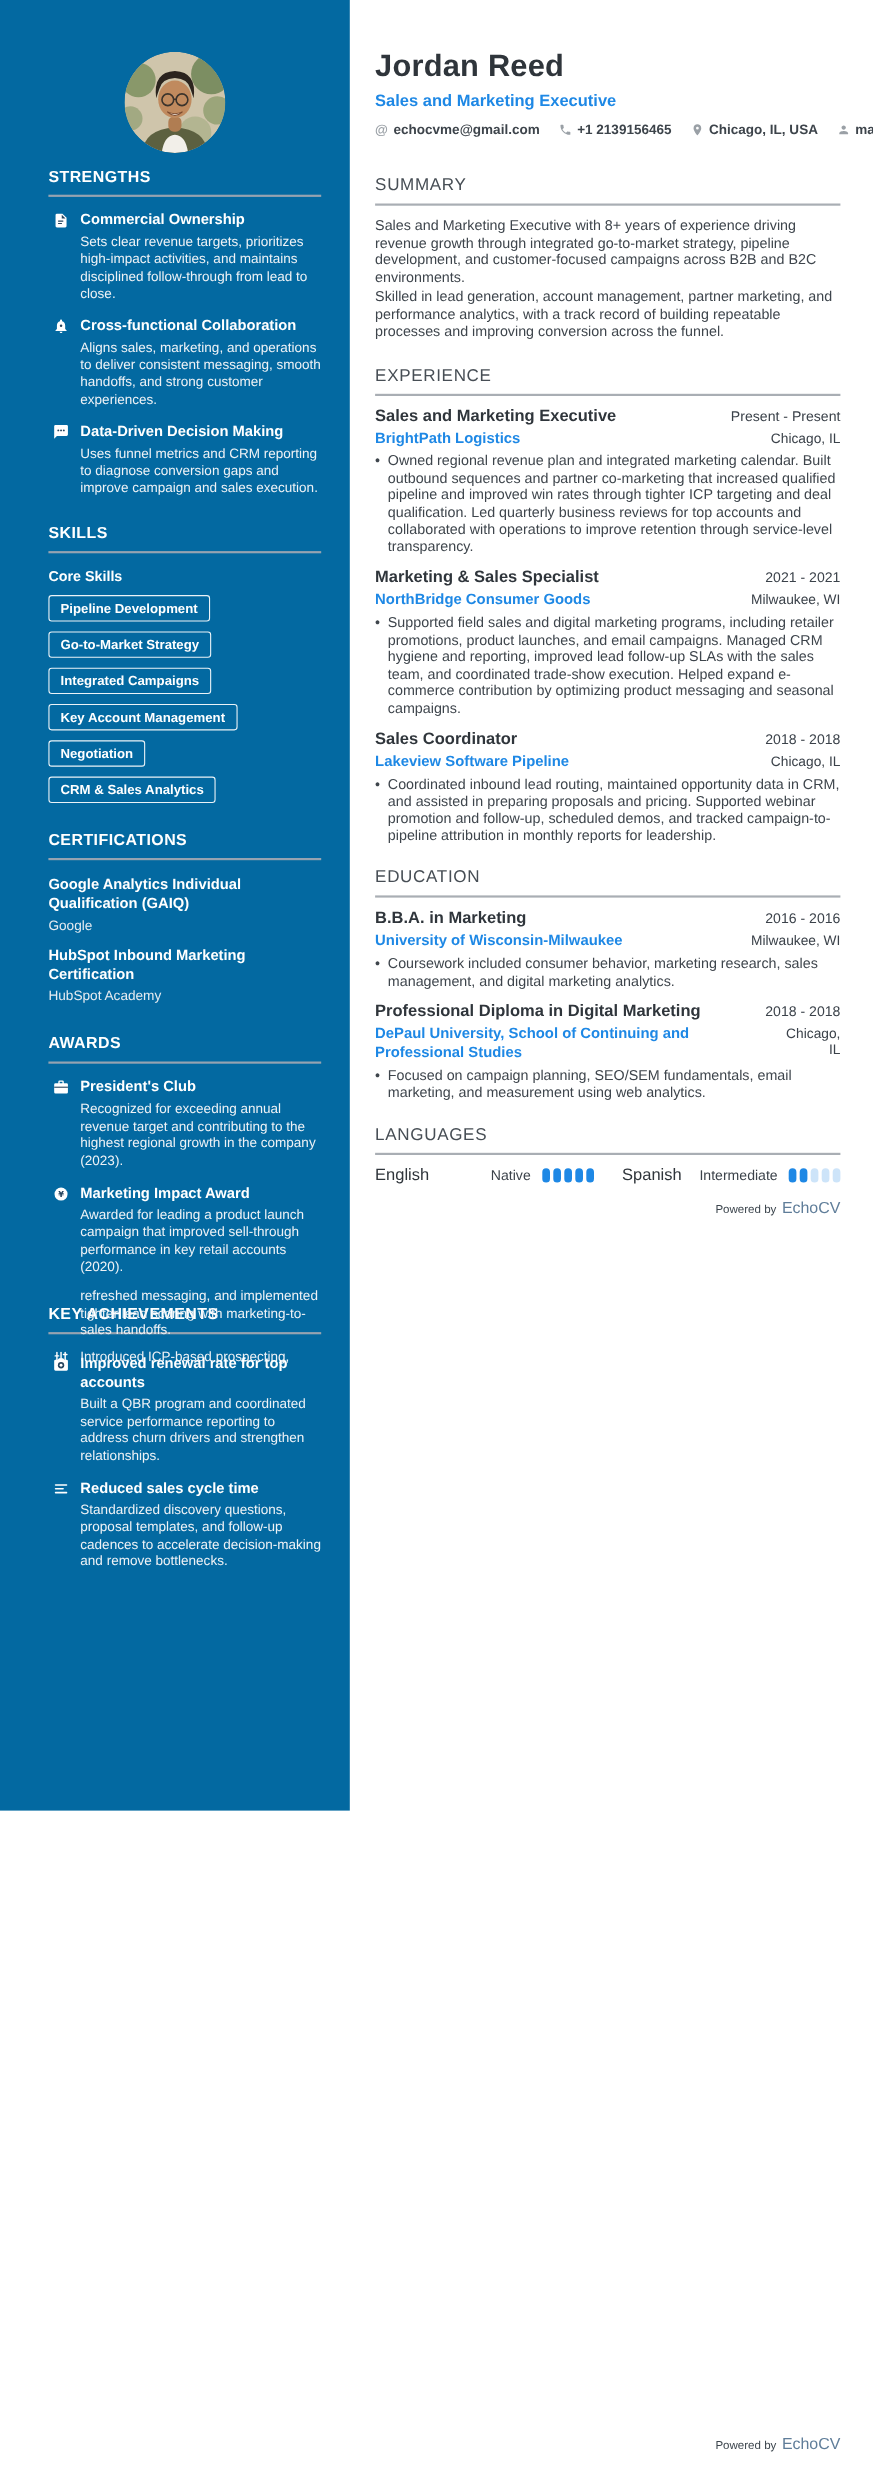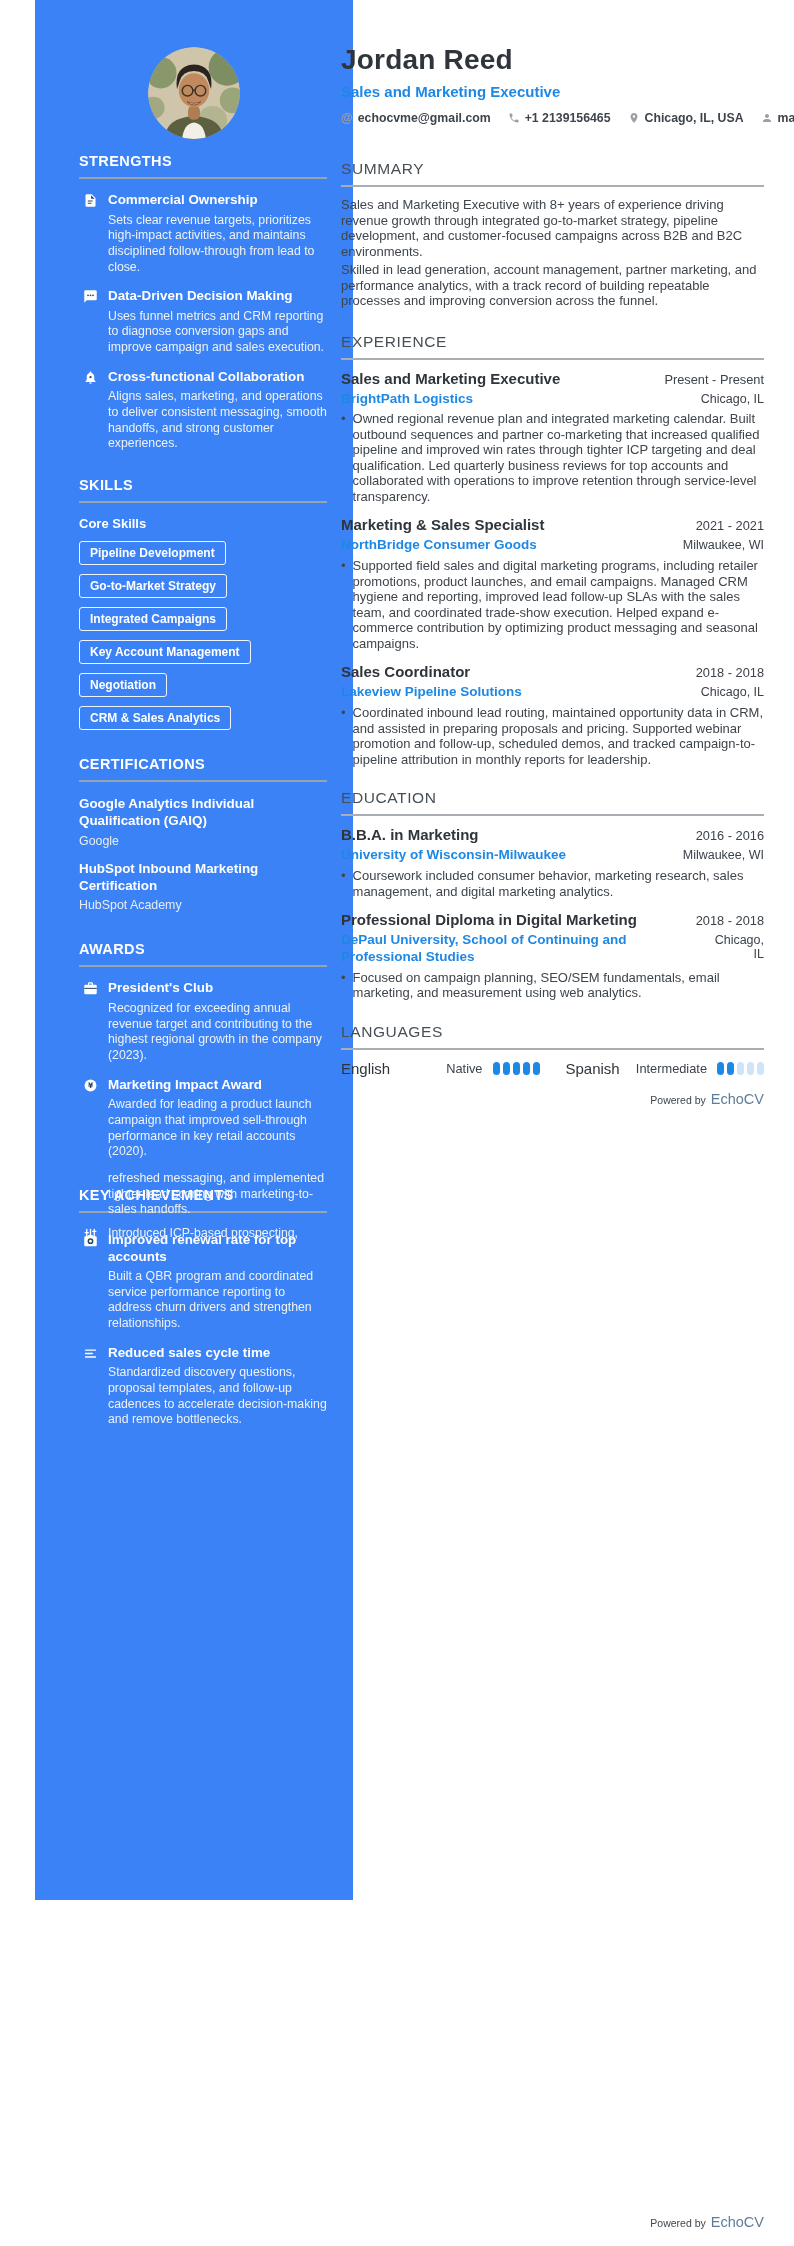--- a/index.html
+++ b/index.html
@@ -4,22 +4,22 @@
 <style>
   * { margin:0; padding:0; box-sizing:border-box; }
   html,body { background:#ffffff; }
   body {
     width:794px; height:2246px; position:relative; overflow:hidden;
     font-family:"Liberation Sans","DejaVu Sans",sans-serif;
     -webkit-font-smoothing:antialiased;
   }
   
   .sidebar {
-    position:absolute; left:0; top:0; width:318px; height:1900px;
-    background:#3b82f6; color:#fff;margin-left:35px;
+    position:absolute; left:0; top:0; width:318px; height:1646px;
+    background:#0369a1; color:#fff;
   }
   .avatar { width:92px; height:92px; border-radius:50%; overflow:hidden; margin:47px auto 0 auto; }
   .avatar svg { display:block; width:100%; height:100%; }
   .side-section { padding:0 26px 0 44px; }
   .side-h {
     font-size:14.5px; font-weight:700; letter-spacing:.4px; color:#fff;
     padding-bottom:8px; border-bottom:2px solid #96a3b1; margin-bottom:13px;
   }
   .sec-strengths { margin-top:14px; }
   .sec-skills { margin-top:25px; }
@@ -130,41 +130,41 @@
           </svg>
       </span>
       <div class="s-body">
         <h3>Commercial Ownership</h3>
         <p>Sets clear revenue targets, prioritizes high-impact activities, and maintains disciplined follow-through from lead to close.</p>
       </div>
     </div>
     <div class="s-item">
       <span class="s-icon">
         <svg viewBox="0 0 24 24">
+            <path fill="#fff" d="M12 22c1.1 0 2-.9 2-2h-4c0 1.1.9 2 2 2zm6-6v-5c0-3.1-1.6-5.6-4.5-6.3V4c0-.8-.7-1.5-1.5-1.5S10.5 3.2 10.5 4v.7C7.6 5.4 6 7.9 6 11v5l-2 2v1h16v-1l-2-2z"></path>
+            <circle cx="12" cy="11.5" r="1.8" fill="#26445e"></circle>
+          </svg>
+      </span>
+      <div class="s-body">
+        <h3>Cross-functional Collaboration</h3>
+        <p>Aligns sales, marketing, and operations to deliver consistent messaging, smooth handoffs, and strong customer experiences.</p>
+      </div>
+    </div>
+    <div class="s-item">
+      <span class="s-icon">
+        <svg viewBox="0 0 24 24">
             <path fill="#fff" d="M20 2H4a2 2 0 0 0-2 2v18l4-4h14a2 2 0 0 0 2-2V4a2 2 0 0 0-2-2z"></path>
             <circle cx="8" cy="10" r="1.4" fill="#26445e"></circle>
             <circle cx="12" cy="10" r="1.4" fill="#26445e"></circle>
             <circle cx="16" cy="10" r="1.4" fill="#26445e"></circle>
           </svg>
       </span>
       <div class="s-body">
         <h3>Data-Driven Decision Making</h3>
         <p>Uses funnel metrics and CRM reporting to diagnose conversion gaps and improve campaign and sales execution.</p>
-      </div>
-    </div>
-    <div class="s-item">
-      <span class="s-icon">
-        <svg viewBox="0 0 24 24">
-            <path fill="#fff" d="M12 22c1.1 0 2-.9 2-2h-4c0 1.1.9 2 2 2zm6-6v-5c0-3.1-1.6-5.6-4.5-6.3V4c0-.8-.7-1.5-1.5-1.5S10.5 3.2 10.5 4v.7C7.6 5.4 6 7.9 6 11v5l-2 2v1h16v-1l-2-2z"></path>
-            <circle cx="12" cy="11.5" r="1.8" fill="#26445e"></circle>
-          </svg>
-      </span>
-      <div class="s-body">
-        <h3>Cross-functional Collaboration</h3>
-        <p>Aligns sales, marketing, and operations to deliver consistent messaging, smooth handoffs, and strong customer experiences.</p>
       </div>
     </div>
   </section>
 
   <section class="side-section sec-skills">
     <h2 class="side-h">SKILLS</h2>
     <div class="group-label">Core Skills</div>
     <div class="pills">
       <span class="pill">Pipeline Development</span>
       <span class="pill">Go-to-Market Strategy</span>
@@ -339,21 +339,21 @@
           <p>Supported field sales and digital marketing programs, including retailer promotions, product launches, and email campaigns. Managed CRM hygiene and reporting, improved lead follow-up SLAs with the sales team, and coordinated trade-show execution. Helped expand e-commerce contribution by optimizing product messaging and seasonal campaigns.</p>
         </div>
     </div>
 
     <div class="entry">
       <div class="entry-row">
         <div class="entry-title">Sales Coordinator</div>
         <div class="entry-dates">2018 - 2018</div>
       </div>
       <div class="entry-row2">
-        <div class="entry-org">Lakeview Pipeline Solutions</div>
+        <div class="entry-org">Lakeview Software Pipeline</div>
         <div class="entry-loc">Chicago, IL</div>
       </div>
       <div class="bullet">
           <span class="b">•</span>
           <p>Coordinated inbound lead routing, maintained opportunity data in CRM, and assisted in preparing proposals and pricing. Supported webinar promotion and follow-up, scheduled demos, and tracked campaign-to-pipeline attribution in monthly reports for leadership.</p>
         </div>
     </div>
   </section>
 
   <section class="sec-edu">

